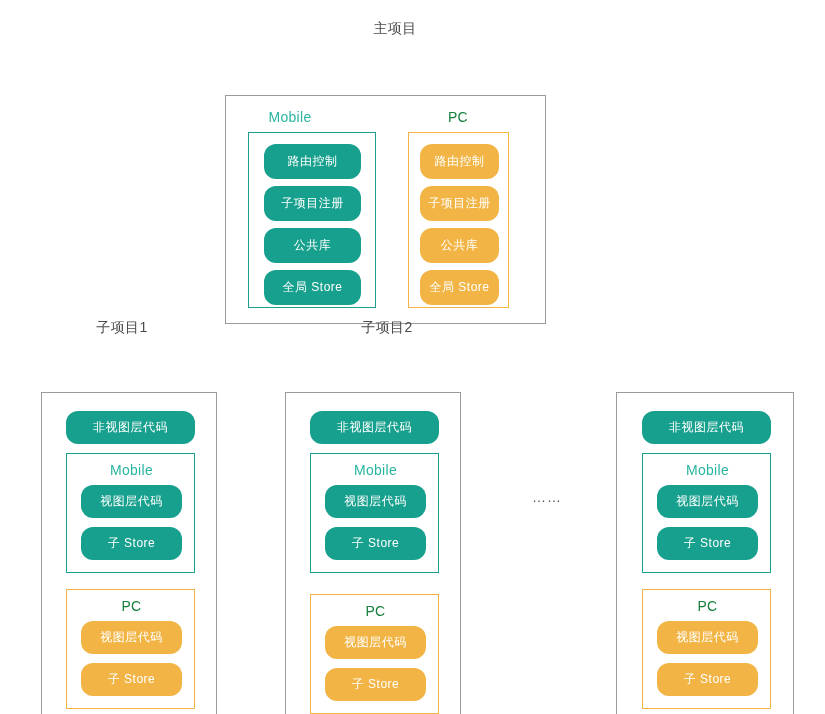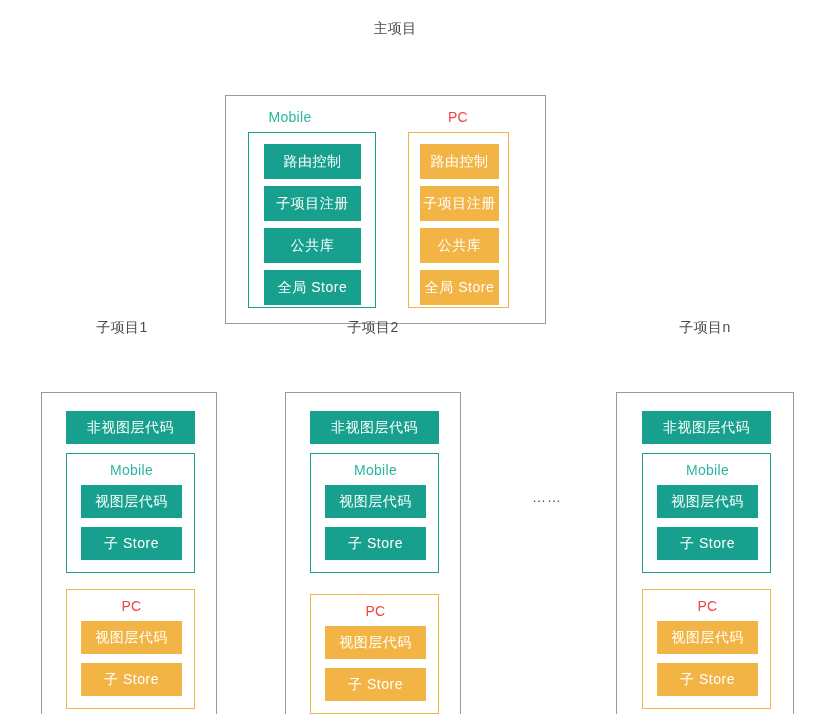--- a/index.html
+++ b/index.html
@@ -54,33 +54,34 @@
   .panel.amber { border: 1px solid #f2b545; }
 
   .panel-label {
     position: absolute;
     font-size: 14px;
     text-align: center;
     white-space: nowrap;
     letter-spacing: 0.3px;
   }
   .panel-label.teal  { color: #2ab5a0; }
-  .panel-label.amber { color: #ef4444; }
+  .panel-label.amber { color: #15803d; }
 
   
   .block {
     position: absolute;
     box-sizing: border-box;
     display: flex;
     align-items: center;
     justify-content: center;
-    font-size: 14px;
+    font-size: 12px;
     color: #ffffff;
     letter-spacing: 0.5px;
     white-space: nowrap;
+    border-radius: 12px;
   }
   .block.teal  { background: #17a08d; }
   .block.amber { background: #f2b545; }
 
   
   .ellipsis {
     position: absolute;
     font-size: 14px;
     color: #555555;
     letter-spacing: 1px;
@@ -129,42 +130,41 @@
       <div class="block teal" style="left:14px; top:73px; width:101px; height:33px;">子 Store</div>
     </div>
 
     <div class="panel amber" style="left:24px; top:196px; width:129px; height:120px;">
       <div class="panel-label amber" style="left:0px; top:8px; width:129px;">PC</div>
       <div class="block amber" style="left:14px; top:31px; width:101px; height:33px;">视图层代码</div>
       <div class="block amber" style="left:14px; top:73px; width:101px; height:33px;">子 Store</div>
     </div>
   </div>
 
-  <div class="section-title" style="left:303px; top:319px; width:140px;">子项目2</div>
+  <div class="section-title" style="left:317px; top:319px; width:140px;">子项目2</div>
 
   <div class="outer-box" style="left:285px; top:348px; width:176px; height:337px;">
 
     <div class="block teal" style="left:24px; top:18px; width:129px; height:33px;">非视图层代码</div>
 
     <div class="panel teal" style="left:24px; top:60px; width:129px; height:120px;">
       <div class="panel-label teal" style="left:0px; top:8px; width:129px;">Mobile</div>
       <div class="block teal" style="left:14px; top:31px; width:101px; height:33px;">视图层代码</div>
       <div class="block teal" style="left:14px; top:73px; width:101px; height:33px;">子 Store</div>
     </div>
 
     <div class="panel amber" style="left:24px; top:201px; width:129px; height:120px;">
       <div class="panel-label amber" style="left:0px; top:8px; width:129px;">PC</div>
       <div class="block amber" style="left:14px; top:31px; width:101px; height:33px;">视图层代码</div>
       <div class="block amber" style="left:14px; top:73px; width:101px; height:33px;">子 Store</div>
     </div>
   </div>
 
   <div class="ellipsis" style="left:524px; top:489px; width:46px; text-align:center;">……</div>
 
-  <div class="section-title" style="left:635px; top:319px; width:140px;">子项目n</div>
 
   <div class="outer-box" style="left:616px; top:348px; width:178px; height:332px;">
 
     <div class="block teal" style="left:25px; top:18px; width:129px; height:33px;">非视图层代码</div>
 
     <div class="panel teal" style="left:25px; top:60px; width:129px; height:120px;">
       <div class="panel-label teal" style="left:0px; top:8px; width:129px;">Mobile</div>
       <div class="block teal" style="left:14px; top:31px; width:101px; height:33px;">视图层代码</div>
       <div class="block teal" style="left:14px; top:73px; width:101px; height:33px;">子 Store</div>
     </div>

